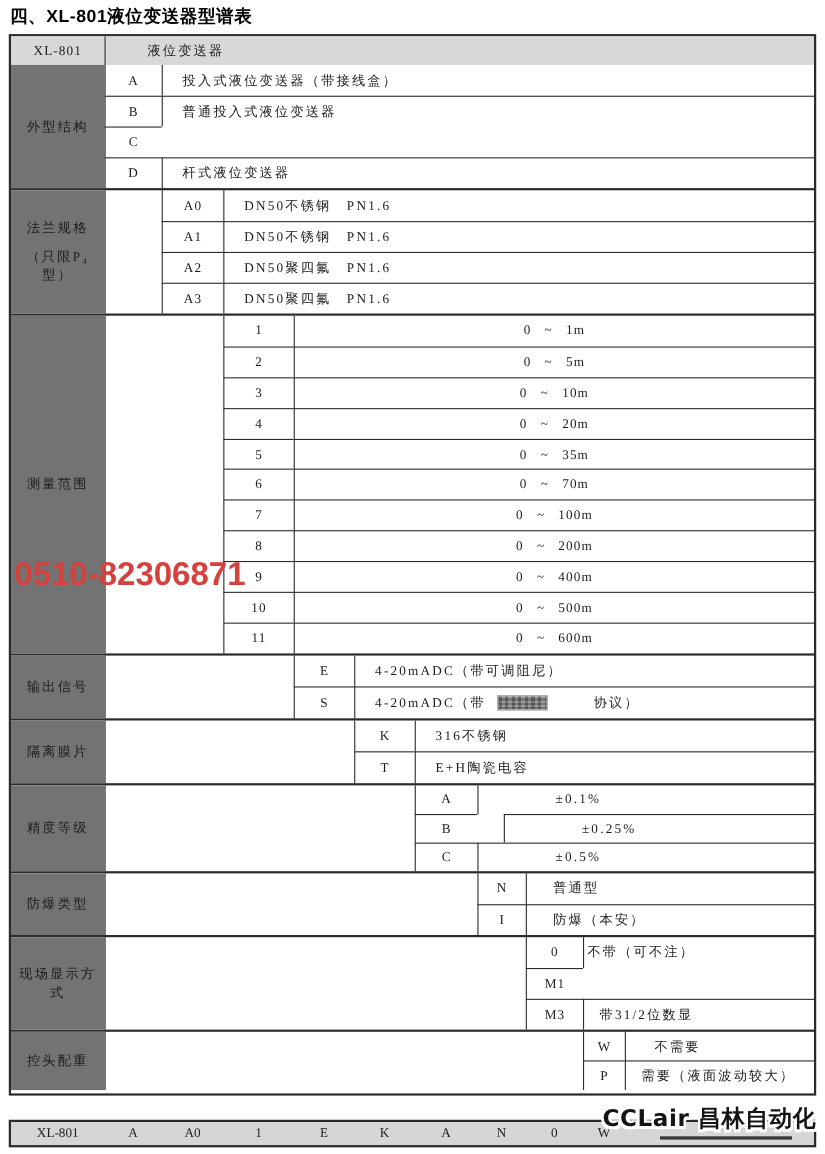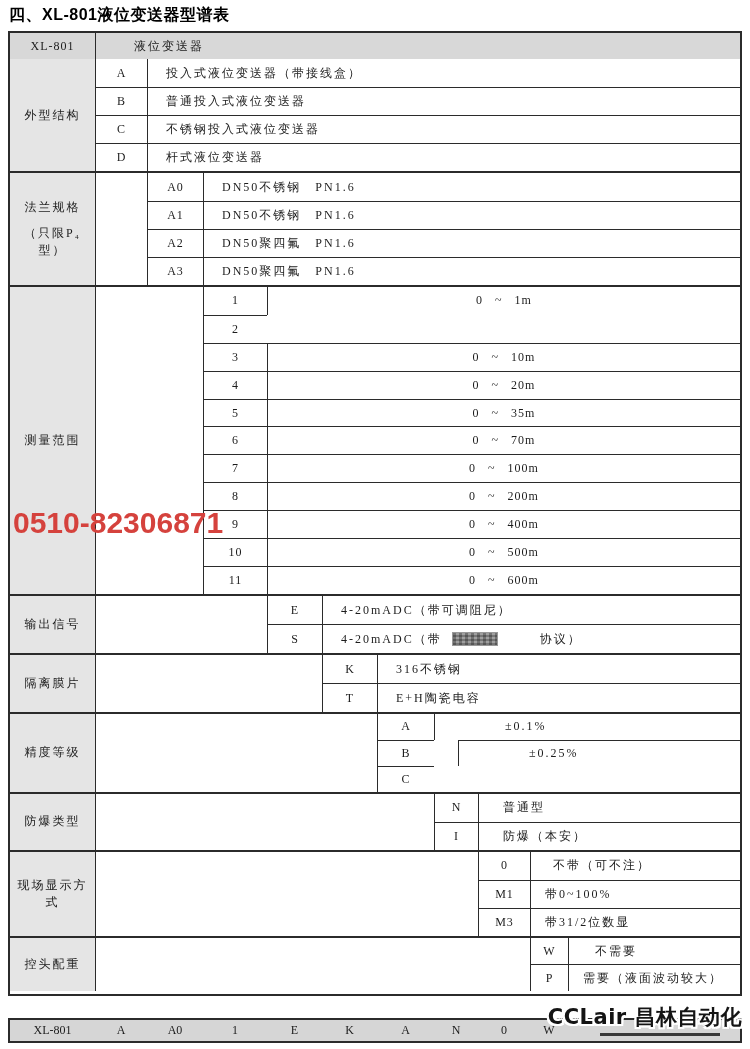--- a/index.html
+++ b/index.html
@@ -7,21 +7,21 @@
         font-family:"Liberation Serif","DejaVu Serif",serif;color:#1c1c1c;}
   .title{position:absolute;left:9px;top:5px;font-family:"Liberation Sans","DejaVu Sans",sans-serif;
          font-weight:bold;font-size:16px;letter-spacing:.5px;color:#000;}
   .tbl{position:absolute;left:8px;top:31px;width:734px;height:965px;border:2px solid #2b2b2b;
        box-sizing:border-box;overflow:hidden;background:#fff;}
   .sec{display:grid;grid-template-columns:85px 52px 56px 64px 55px 55px 57px 44px 52px 38px auto;}
   .sec + .sec{border-top:2px solid #2b2b2b;}
   .cell{display:flex;align-items:center;font-size:12px;min-width:0;}
   .bl{border-left:1.5px solid #2b2b2b;}
   .bt{border-top:1px solid #2b2b2b;}
-  .gray{background:#e5e5e5;}
+  .gray{background:#737373;}
   .lbl{flex-direction:column;justify-content:center;text-align:center;letter-spacing:2px;gap:9px;padding:0 2px;}
   .code{justify-content:center;letter-spacing:1px;}
   .desc{padding-left:18px;letter-spacing:2px;}
   .desc.center{justify-content:center;padding-left:0;letter-spacing:1px;word-spacing:8px;}
   .hdr .cell{background:#d8d8d8;}
   .hdr .name{padding-left:38px;letter-spacing:2px;}
   .blur-logo{display:inline-block;width:44px;height:12px;margin:0 42px 0 10px;flex:0 0 auto;
              background:repeating-linear-gradient(90deg,#8d8d8d 0 3px,#c4c4c4 3px 6px),
                         repeating-linear-gradient(0deg,#9b9b9b 0 2px,#cfcfcf 2px 4px);
              background-blend-mode:multiply;border:1px solid #999;filter:blur(.4px);}
@@ -52,21 +52,20 @@
     </div>
     <div id="sections" style="display:contents"><div class="sec" style="grid-auto-rows: 28px;">
           <div class="cell lbl gray" style="grid-area: 1 / 1 / span 4;">
             <span>外型结构</span>
           </div>
           <div class="cell code bl" style="grid-area: 1 / 2;">A</div>
           <div class="cell desc bl" style="grid-area: 1 / 3 / auto / -1;">投入式液位变送器（带接线盒）</div>
           <div class="cell code bl bt" style="grid-area: 2 / 2;">B</div>
           <div class="cell desc bl bt" style="grid-area: 2 / 3 / auto / -1;">普通投入式液位变送器</div>
           <div class="cell code bl bt" style="grid-area: 3 / 2;">C</div>
-          <div class="cell desc bl bt" style="grid-area: 3 / 3 / auto / -1;">不锈钢投入式液位变送器</div>
           <div class="cell code bl bt" style="grid-area: 4 / 2;">D</div>
           <div class="cell desc bl bt" style="grid-area: 4 / 3 / auto / -1;">杆式液位变送器</div>
         </div><div class="sec" style="grid-auto-rows: 28px;">
           <div class="cell lbl gray" style="grid-area: 1 / 1 / span 4;">
             <span>法兰规格</span>
             <span>（只限P₄型）</span>
           </div>
           <div class="cell bl" style="grid-area: 1 / 2 / span 4 / 3;"></div>
           <div class="cell code bl" style="grid-area: 1 / 3;">A0</div>
           <div class="cell desc bl" style="grid-area: 1 / 4 / auto / -1;">DN50不锈钢　PN1.6</div>
@@ -77,20 +76,21 @@
           <div class="cell code bl bt" style="grid-area: 4 / 3;">A3</div>
           <div class="cell desc bl bt" style="grid-area: 4 / 4 / auto / -1;">DN50聚四氟　PN1.6</div>
         </div><div class="sec" style="grid-auto-rows: 27.9px;">
           <div class="cell lbl gray" style="grid-area: 1 / 1 / span 11;">
             <span>测量范围</span>
           </div>
           <div class="cell bl" style="grid-area: 1 / 2 / span 11 / 4;"></div>
           <div class="cell code bl" style="grid-area: 1 / 4;">1</div>
           <div class="cell desc bl center" style="grid-area: 1 / 5 / auto / -1;">0 ~ 1m</div>
           <div class="cell code bl bt" style="grid-area: 2 / 4;">2</div>
+          <div class="cell desc bl bt center" style="grid-area: 2 / 5 / auto / -1;">0 ~ 5m</div>
           <div class="cell code bl bt" style="grid-area: 3 / 4;">3</div>
           <div class="cell desc bl bt center" style="grid-area: 3 / 5 / auto / -1;">0 ~ 10m</div>
           <div class="cell code bl bt" style="grid-area: 4 / 4;">4</div>
           <div class="cell desc bl bt center" style="grid-area: 4 / 5 / auto / -1;">0 ~ 20m</div>
           <div class="cell code bl bt" style="grid-area: 5 / 4;">5</div>
           <div class="cell desc bl bt center" style="grid-area: 5 / 5 / auto / -1;">0 ~ 35m</div>
           <div class="cell code bl bt" style="grid-area: 6 / 4;">6</div>
           <div class="cell desc bl bt center" style="grid-area: 6 / 5 / auto / -1;">0 ~ 70m</div>
           <div class="cell code bl bt" style="grid-area: 7 / 4;">7</div>
           <div class="cell desc bl bt center" style="grid-area: 7 / 5 / auto / -1;">0 ~ 100m</div>
@@ -127,38 +127,38 @@
         </div><div class="sec" style="grid-auto-rows: 26px;">
           <div class="cell lbl gray" style="grid-area: 1 / 1 / span 3;">
             <span>精度等级</span>
           </div>
           <div class="cell bl" style="grid-area: 1 / 2 / span 3 / 7;"></div>
           <div class="cell code bl" style="grid-area: 1 / 7;">A</div>
           <div class="cell desc bl" style="grid-area: 1 / 8 / auto / -1; padding-left: 70px;">±0.1%</div>
           <div class="cell code bl bt" style="grid-area: 2 / 7;">B</div>
           <div class="cell desc bl bt" style="grid-area: 2 / 8 / auto / -1; padding-left: 70px; margin-left: 24px;">±0.25%</div>
           <div class="cell code bl bt" style="grid-area: 3 / 7;">C</div>
+          <div class="cell desc bl bt" style="grid-area: 3 / 8 / auto / -1; padding-left: 70px;">±0.5%</div>
         </div><div class="sec" style="grid-auto-rows: 28px;">
           <div class="cell lbl gray" style="grid-area: 1 / 1 / span 2;">
             <span>防爆类型</span>
           </div>
           <div class="cell bl" style="grid-area: 1 / 2 / span 2 / 8;"></div>
           <div class="cell code bl" style="grid-area: 1 / 8;">N</div>
           <div class="cell desc bl" style="grid-area: 1 / 9 / auto / -1; padding-left: 24px;">普通型</div>
           <div class="cell code bl bt" style="grid-area: 2 / 8;">I</div>
           <div class="cell desc bl bt" style="grid-area: 2 / 9 / auto / -1; padding-left: 24px;">防爆（本安）</div>
         </div><div class="sec" style="grid-auto-rows: 28px;">
           <div class="cell lbl gray" style="grid-area: 1 / 1 / span 3;">
             <span>现场显示方式</span>
           </div>
           <div class="cell bl" style="grid-area: 1 / 2 / span 3 / 9;"></div>
           <div class="cell code bl" style="grid-area: 1 / 9;">0</div>
-          <div class="cell desc bl" style="grid-area: 1 / 10 / auto / -1; padding-left: 22px;">不带（可不注）</div>
+          <div class="cell desc bl" style="grid-area: 1 / 10 / auto / -1; padding-left: 3px;">不带（可不注）</div>
           <div class="cell code bl bt" style="grid-area: 2 / 9;">M1</div>
-          <div class="cell desc bl bt" style="grid-area: 2 / 10 / auto / -1; padding-left: 14px;">带0~100%</div>
           <div class="cell code bl bt" style="grid-area: 3 / 9;">M3</div>
           <div class="cell desc bl bt" style="grid-area: 3 / 10 / auto / -1; padding-left: 14px;">带31/2位数显</div>
         </div><div class="sec" style="grid-auto-rows: 26.5px;">
           <div class="cell lbl gray" style="grid-area: 1 / 1 / span 2;">
             <span>控头配重</span>
           </div>
           <div class="cell bl" style="grid-area: 1 / 2 / span 2 / 10;"></div>
           <div class="cell code bl" style="grid-area: 1 / 10;">W</div>
           <div class="cell desc bl" style="grid-area: 1 / 11 / auto / -1; padding-left: 26px;">不需要</div>
           <div class="cell code bl bt" style="grid-area: 2 / 10;">P</div>

